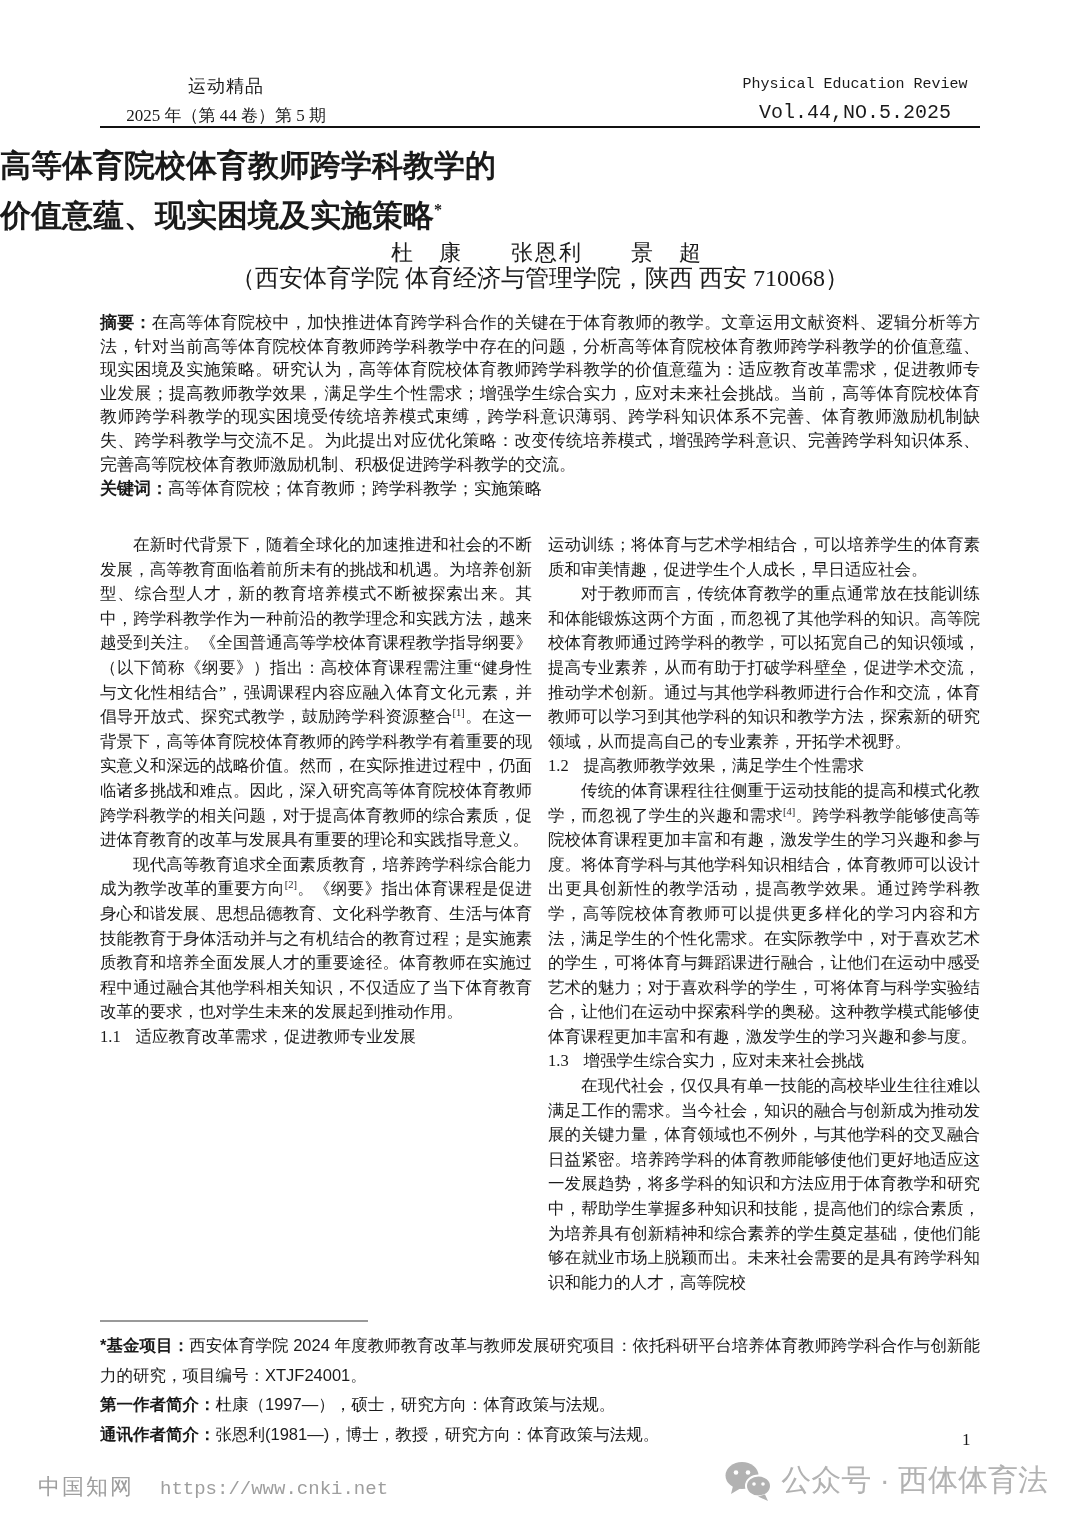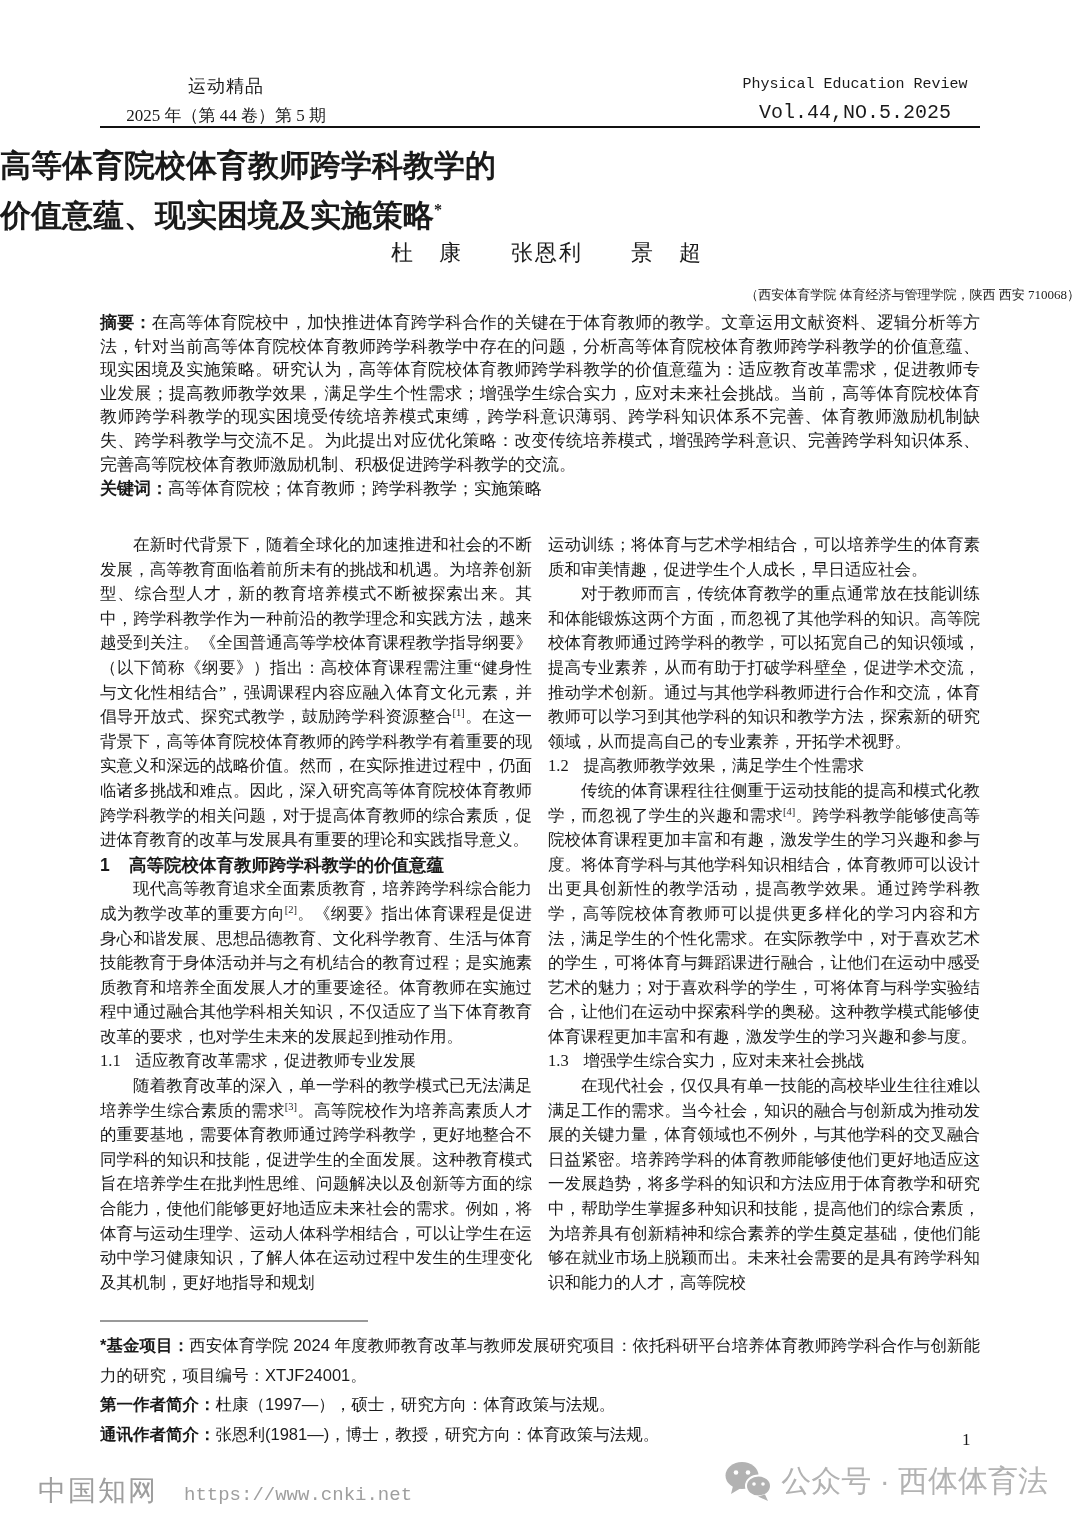--- a/index.html
+++ b/index.html
@@ -19,21 +19,21 @@
   .hdr-right .ename { font-size:15px; }
   .hdr-right .eissue{ font-size:20px; margin-top:8px; }
   .hdr-rule { position:absolute; left:100px; top:126px; width:880px; height:2px; background:#111; }
 
   
   .title { position:absolute; left:0; top:144px; width:100%; text-align:left;
            font-size:31px; font-weight:bold; line-height:44px; }
   .title sup { font-size:16px; }
   .authors { position:absolute; left:7px; top:238px; width:100%; text-align:center;
              font-size:22px; letter-spacing:2px; }
-  .affil   { position:absolute; left:0; top:286px; width:100%; text-align:right; font-size:13px; }
+  .affil   { position:absolute; left:0; top:262px; width:100%; text-align:center; font-size:24px; }
 
   
   .abs-block { position:absolute; left:100px; top:311px; width:880px;
                font-size:17px; line-height:23.6px; text-align:justify; }
   .abs-block .lbl { font-family:"Liberation Sans","DejaVu Sans",sans-serif; font-weight:bold; }
   .kw-line { margin-top:1px; }
 
   
   .columns { position:absolute; left:100px; top:533px; width:880px; height:794px;
              display:flex; gap:16px; overflow:hidden; }
@@ -51,24 +51,24 @@
   .footnotes { position:absolute; left:100px; top:1320px; width:880px;
                font-family:"Liberation Sans","DejaVu Sans",sans-serif;
                font-size:16.5px; line-height:29.5px; text-align:justify; }
   .fn-divider { width:268px; border-top:2px solid #999; margin-bottom:9px; }
   .footnotes .fn-label { font-weight:bold; }
 
   .page-num { position:absolute; left:962px; top:1430px; font-size:17px; }
 
   
   .footer-cnki { position:absolute; left:38px; top:1472px; display:flex; align-items:baseline; gap:26px; }
-  .footer-cnki .cnki-name { font-size:28px; color:#9e9e9e; letter-spacing:2px; }
+  .footer-cnki .cnki-name { font-size:22px; color:#9e9e9e; letter-spacing:2px; }
   .footer-cnki .cnki-url  { font-size:19px; color:#9e9e9e;
                             font-family:"Liberation Mono","DejaVu Sans Mono",monospace; }
-  .footer-wechat { position:absolute; right:32px; top:1460px; display:flex; align-items:center; gap:8px;
+  .footer-wechat { position:absolute; right:32px; top:1460px; display:flex; align-items:flex-start; gap:8px;
                    font-family:"Liberation Sans","DejaVu Sans",sans-serif;
                    font-size:30px; color:#b2b2b2; }
   .footer-wechat svg { display:block; }
 </style>
 </head>
 <body>
 
 <div class="page">
 
   <div class="hdr-left">
@@ -89,24 +89,22 @@
   <div class="affil">（西安体育学院 体育经济与管理学院，陕西 西安 710068）</div>
 
   <div class="abs-block">
     <div><span class="lbl">摘要：</span><span>在高等体育院校中，加快推进体育跨学科合作的关键在于体育教师的教学。文章运用文献资料、逻辑分析等方法，针对当前高等体育院校体育教师跨学科教学中存在的问题，分析高等体育院校体育教师跨学科教学的价值意蕴、现实困境及实施策略。研究认为，高等体育院校体育教师跨学科教学的价值意蕴为：适应教育改革需求，促进教师专业发展；提高教师教学效果，满足学生个性需求；增强学生综合实力，应对未来社会挑战。当前，高等体育院校体育教师跨学科教学的现实困境受传统培养模式束缚，跨学科意识薄弱、跨学科知识体系不完善、体育教师激励机制缺失、跨学科教学与交流不足。为此提出对应优化策略：改变传统培养模式，增强跨学科意识、完善跨学科知识体系、完善高等院校体育教师激励机制、积极促进跨学科教学的交流。</span></div>
     <div class="kw-line"><span class="lbl">关键词：</span><span>高等体育院校；体育教师；跨学科教学；实施策略</span></div>
   </div>
 
   <div class="columns">
     <div class="col">
         <p class="para">在新时代背景下，随着全球化的加速推进和社会的不断发展，高等教育面临着前所未有的挑战和机遇。为培养创新型、综合型人才，新的教育培养模式不断被探索出来。其中，跨学科教学作为一种前沿的教学理念和实践方法，越来越受到关注。《全国普通高等学校体育课程教学指导纲要》（以下简称《纲要》）指出：高校体育课程需注重“健身性与文化性相结合”，强调课程内容应融入体育文化元素，并倡导开放式、探究式教学，鼓励跨学科资源整合<sup>[1]</sup>。在这一背景下，高等体育院校体育教师的跨学科教学有着重要的现实意义和深远的战略价值。然而，在实际推进过程中，仍面临诸多挑战和难点。因此，深入研究高等体育院校体育教师跨学科教学的相关问题，对于提高体育教师的综合素质，促进体育教育的改革与发展具有重要的理论和实践指导意义。</p>
-        <div class="sec-h1"><span class="sec-num">1</span>高等院校体育教师跨学科教学的价值意蕴</div>
         <p class="para">现代高等教育追求全面素质教育，培养跨学科综合能力成为教学改革的重要方向<sup>[2]</sup>。《纲要》指出体育课程是促进身心和谐发展、思想品德教育、文化科学教育、生活与体育技能教育于身体活动并与之有机结合的教育过程；是实施素质教育和培养全面发展人才的重要途径。体育教师在实施过程中通过融合其他学科相关知识，不仅适应了当下体育教育改革的要求，也对学生未来的发展起到推动作用。</p>
         <div class="sec-h2"><span class="sec-num">1.1</span>适应教育改革需求，促进教师专业发展</div>
-        <p class="para">随着教育改革的深入，单一学科的教学模式已无法满足培养学生综合素质的需求<sup>[3]</sup>。高等院校作为培养高素质人才的重要基地，需要体育教师通过跨学科教学，更好地整合不同学科的知识和技能，促进学生的全面发展。这种教育模式旨在培养学生在批判性思维、问题解决以及创新等方面的综合能力，使他们能够更好地适应未来社会的需求。例如，将体育与运动生理学、运动人体科学相结合，可以让学生在运动中学习健康知识，了解人体在运动过程中发生的生理变化及其机制，更好地指导和规划</p>
       </div>
     <div class="col">
         <p class="para no-indent">运动训练；将体育与艺术学相结合，可以培养学生的体育素质和审美情趣，促进学生个人成长，早日适应社会。</p>
         <p class="para">对于教师而言，传统体育教学的重点通常放在技能训练和体能锻炼这两个方面，而忽视了其他学科的知识。高等院校体育教师通过跨学科的教学，可以拓宽自己的知识领域，提高专业素养，从而有助于打破学科壁垒，促进学术交流，推动学术创新。通过与其他学科教师进行合作和交流，体育教师可以学习到其他学科的知识和教学方法，探索新的研究领域，从而提高自己的专业素养，开拓学术视野。</p>
         <div class="sec-h2"><span class="sec-num">1.2</span>提高教师教学效果，满足学生个性需求</div>
         <p class="para">传统的体育课程往往侧重于运动技能的提高和模式化教学，而忽视了学生的兴趣和需求<sup>[4]</sup>。跨学科教学能够使高等院校体育课程更加丰富和有趣，激发学生的学习兴趣和参与度。将体育学科与其他学科知识相结合，体育教师可以设计出更具创新性的教学活动，提高教学效果。通过跨学科教学，高等院校体育教师可以提供更多样化的学习内容和方法，满足学生的个性化需求。在实际教学中，对于喜欢艺术的学生，可将体育与舞蹈课进行融合，让他们在运动中感受艺术的魅力；对于喜欢科学的学生，可将体育与科学实验结合，让他们在运动中探索科学的奥秘。这种教学模式能够使体育课程更加丰富和有趣，激发学生的学习兴趣和参与度。</p>
         <div class="sec-h2"><span class="sec-num">1.3</span>增强学生综合实力，应对未来社会挑战</div>
         <p class="para">在现代社会，仅仅具有单一技能的高校毕业生往往难以满足工作的需求。当今社会，知识的融合与创新成为推动发展的关键力量，体育领域也不例外，与其他学科的交叉融合日益紧密。培养跨学科的体育教师能够使他们更好地适应这一发展趋势，将多学科的知识和方法应用于体育教学和研究中，帮助学生掌握多种知识和技能，提高他们的综合素质，为培养具有创新精神和综合素养的学生奠定基础，使他们能够在就业市场上脱颖而出。未来社会需要的是具有跨学科知识和能力的人才，高等院校</p>
       </div>
   </div>

